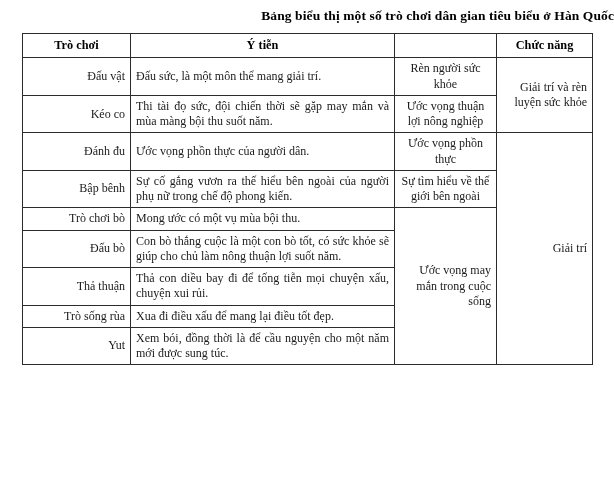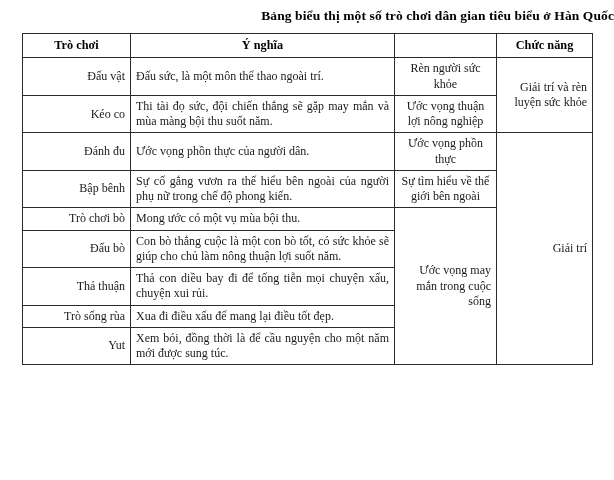--- a/index.html
+++ b/index.html
@@ -92,37 +92,37 @@
     <table class="games">
       <colgroup>
         <col class="c-game">
         <col class="c-mean">
         <col class="c-sym">
         <col class="c-func">
       </colgroup>
       <thead>
         <tr>
           <th>Trò chơi</th>
-          <th>Ý nghĩa</th>
+          <th>Ý tiễn</th>
           <th colspan="1" style="border-right:1px solid #2b2b2b;"></th>
           <th>Chức năng</th>
         </tr>
       </thead>
       <tbody>
 
         <tr>
           <td class="game-name">Đấu vật</td>
-          <td class="meaning">Đấu sức, là một môn thể thao ngoài trí.</td>
+          <td class="meaning">Đấu sức, là một môn thể mang giải trí.</td>
           <td class="symbol">Rèn người sức khỏe</td>
           <td class="function-merged" rowspan="2">Giải trí và rèn luyện sức khỏe</td>
         </tr>
 
         <tr>
           <td class="game-name">Kéo co</td>
-          <td class="meaning">Thi tài đọ sức, đội chiến thắng sẽ gặp may mắn và mùa màng bội thu suốt năm.</td>
+          <td class="meaning">Thi tài đọ sức, đội chiến thời sẽ gặp may mắn và mùa màng bội thu suốt năm.</td>
           <td class="symbol">Ước vọng thuận lợi nông nghiệp</td>
         </tr>
 
         <tr>
           <td class="game-name">Đánh đu</td>
           <td class="meaning">Ước vọng phồn thực của người dân.</td>
           <td class="symbol">Ước vọng phồn thực</td>
           <td class="function-merged" rowspan="7">Giải trí</td>
         </tr>
 

